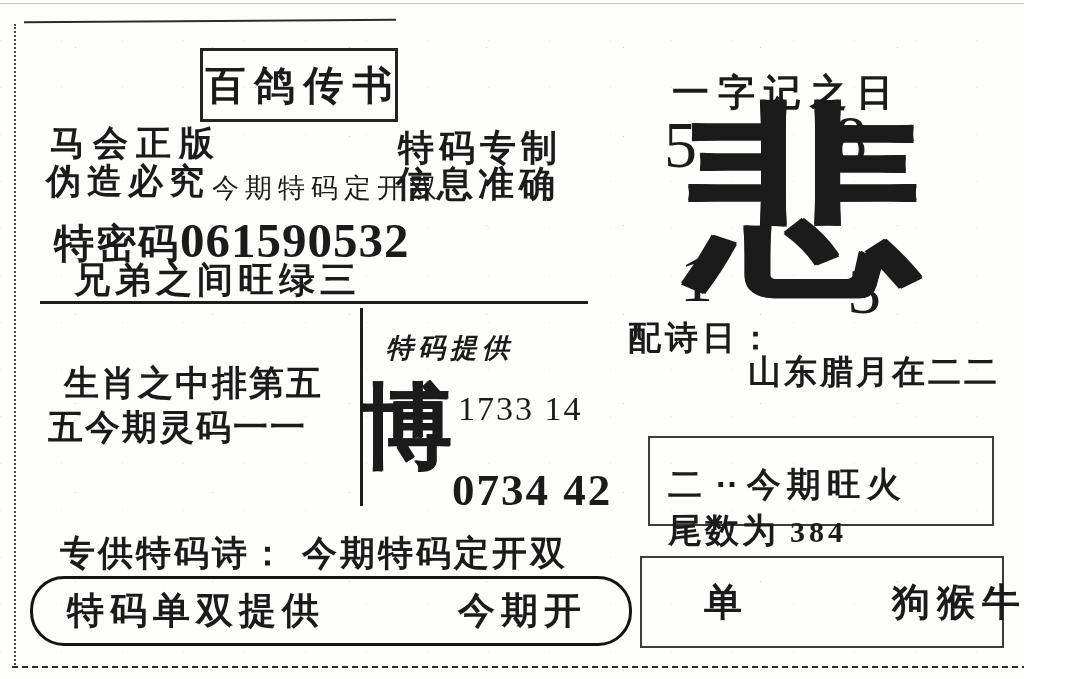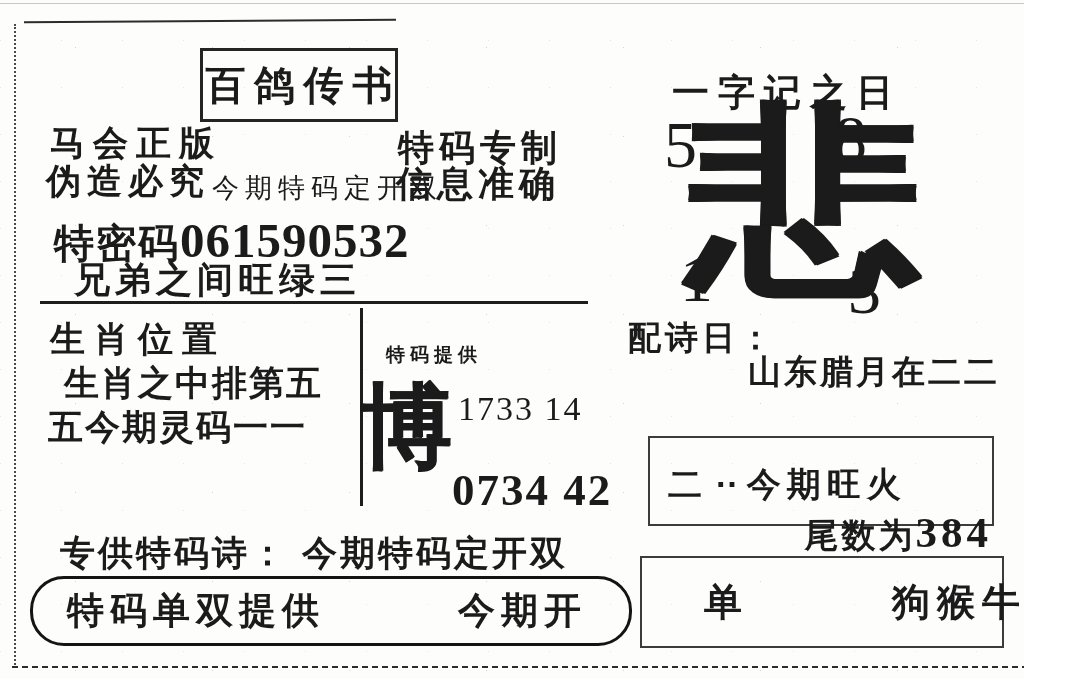--- a/index.html
+++ b/index.html
@@ -43,21 +43,21 @@
 
   .hr-main{left:40px;top:301px;width:548px;height:3px;background:#1d1d1d;}
 
   
   .z1{left:50px;top:316px;font-size:35px;font-weight:800;letter-spacing:9px;}
   .z2{left:64px;top:360px;font-size:35px;font-weight:800;letter-spacing:2px;}
   .z3{left:48px;top:404px;font-size:35px;font-weight:800;letter-spacing:2px;text-align:right;}
   .vline{left:360px;top:308px;height:198px;width:0;border-left:3px solid #1d1d1d;}
 
   
-  .offer-title{left:386px;top:342px;font-size:19px;font-weight:700;letter-spacing:5px;}
+  .offer-title{left:386px;top:330px;font-size:27px;font-weight:700;letter-spacing:5px;font-style:italic;}
   .offer-char{left:360px;top:380px;font-size:92px;font-weight:900;line-height:1;
     text-shadow:1px 0 currentColor,0 1px currentColor;}
   .offer-row1{left:458px;top:390px;font-size:34px;font-weight:400;letter-spacing:2px;}
   .offer-row2{left:452px;top:464px;font-size:45px;font-weight:700;letter-spacing:2px;}
 
   
   .bottom-poem{left:60px;top:530px;font-size:35px;font-weight:800;letter-spacing:3px;}
   .bottom-poem .gap{display:inline-block;width:14px;}
   .banner{left:30px;top:576px;width:602px;height:70px;border:3px solid #141414;border-radius:34px;
     display:flex;align-items:center;justify-content:space-between;padding:0 42px 0 34px;box-sizing:border-box;}
@@ -75,22 +75,22 @@
   .num-br{left:848px;top:258px;}
 
   .poem-label{left:628px;top:316px;font-size:33px;font-weight:800;letter-spacing:4px;}
   .poem-text{left:748px;top:350px;font-size:33px;font-weight:800;letter-spacing:3px;}
 
   
   .hot-box{left:648px;top:436px;width:346px;height:90px;border:2px solid #3c3c3c;box-sizing:border-box;}
   .hot-line1{margin:24px 0 0 18px;font-size:34px;font-weight:800;}
   .hot-line1 .sep{display:inline-block;margin:0 8px 0 14px;font-weight:700;}
   .hot-line1 .txt{letter-spacing:6px;}
-  .hot-line2{margin:0 0 0 18px;font-size:34px;font-weight:800;letter-spacing:3px;display:flex;align-items:baseline;justify-content:flex-end;}
-  .hot-line2 .val{font-size:43px;font-weight:600;letter-spacing:4px;}
+  .hot-line2{margin:0 0 0 18px;font-size:34px;font-weight:800;letter-spacing:3px;display:flex;align-items:baseline;}
+  .hot-line2 .val{font-size:30px;font-weight:600;letter-spacing:4px;margin-left:11px;}
 
   
   .parity-box{left:640px;top:556px;width:364px;height:92px;border:2px solid #3c3c3c;box-sizing:border-box;
     display:flex;align-items:center;}
   .parity-box .left{margin-left:62px;font-size:38px;font-weight:800;}
   .parity-box .right{margin-left:150px;font-size:38px;font-weight:800;letter-spacing:7px;}
 </style>
 </head>
 <body>
 
@@ -112,21 +112,20 @@
   <div class="abs slogan2">信息准确</div>
 
   <div class="abs secret-row">
     <span class="lbl">特密码</span>
     <span class="val digits">061590532</span>
   </div>
   <div class="abs hint">兄弟之间旺绿三</div>
 
   <div class="abs hr-main"></div>
 
-  <div class="abs z1">生肖位置</div>
   <div class="abs z2">生肖之中排第五</div>
   <div class="abs z3">五今期灵码一一</div>
   <div class="abs vline"></div>
 
   <div class="abs offer-title">特码提供</div>
   <div class="abs offer-char">博</div>
   <div class="abs offer-row1 digits">1733 14</div>
   <div class="abs offer-row2 digits">0734 42</div>
 
   <div class="abs wod-title">一字记之日</div>

